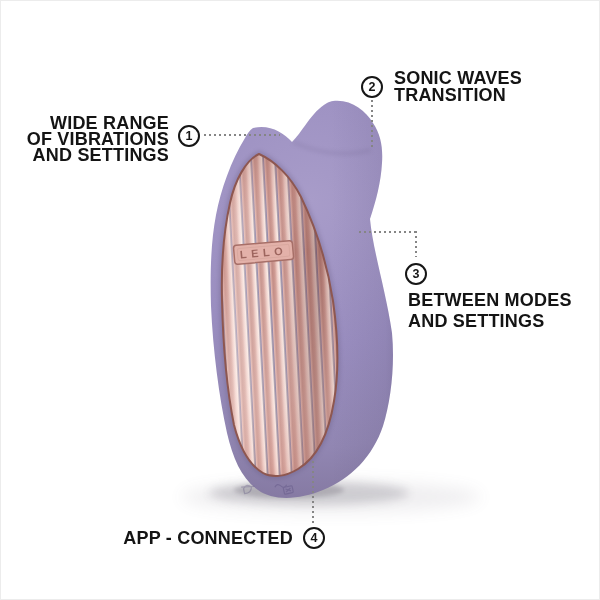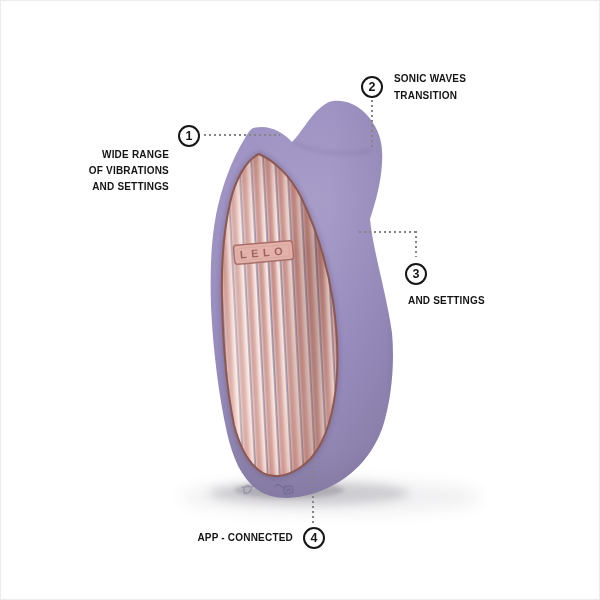--- a/index.html
+++ b/index.html
@@ -11,23 +11,23 @@
   .device-svg{position:absolute;left:0;top:0;z-index:1;}
   .callout-layer{position:absolute;left:0;top:0;width:600px;height:600px;z-index:2;}
   .callout-circle{
     position:absolute;width:22px;height:22px;box-sizing:border-box;
     border:2px solid #161616;border-radius:50%;background:#ffffff;
     display:flex;align-items:center;justify-content:center;
     font-size:12.5px;font-weight:700;color:#161616;line-height:1;
   }
   .callout-label{
     position:absolute;font-weight:700;color:#141414;
-    font-size:10px;letter-spacing:0.2px;white-space:nowrap;
-  }
-  .lbl-1{right:432px;top:114px;text-align:right;line-height:16px;margin-top:32px;}
+    font-size:18px;letter-spacing:0.2px;white-space:nowrap;
+  }
+  .lbl-1{right:432px;top:114px;text-align:right;line-height:16px;}
   .lbl-2{left:393px;top:69px;line-height:17px;}
   .lbl-3{left:407px;top:289px;line-height:21px;}
   .lbl-4{right:308px;top:529px;line-height:16px;margin-left:24px;}
   .dots-h{
     position:absolute;height:2px;
     background-image:repeating-linear-gradient(90deg,#858585 0,#858585 2px,transparent 2px,transparent 5px);
   }
   .dots-v{
     position:absolute;width:2px;
     background-image:repeating-linear-gradient(180deg,#858585 0,#858585 2px,transparent 2px,transparent 5px);
@@ -230,20 +230,21 @@
       <div>SONIC WAVES</div>
       <div>TRANSITION</div>
     </div>
 
     <div class="dots-h dl-3a"></div>
     <div class="dots-v dl-3b"></div>
     <div class="callout-circle" style="left:404px;top:262px;">
       <span>3</span>
     </div>
     <div class="callout-label lbl-3">
+      <div>BETWEEN MODES</div>
       <div>AND SETTINGS</div>
     </div>
 
     <div class="dots-v dl-4"></div>
     <div class="callout-circle" style="left:302px;top:526px;">
       <span>4</span>
     </div>
     <div class="callout-label lbl-4">
       <div>APP - CONNECTED</div>
     </div>

